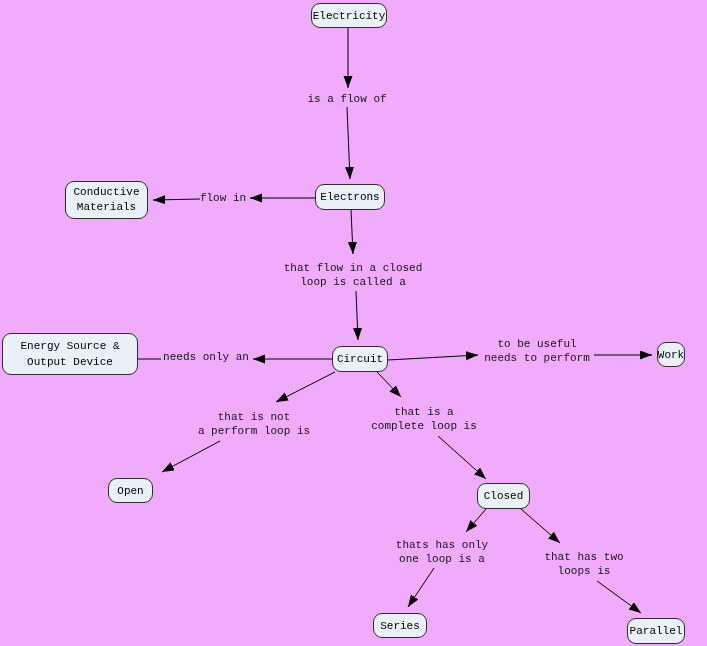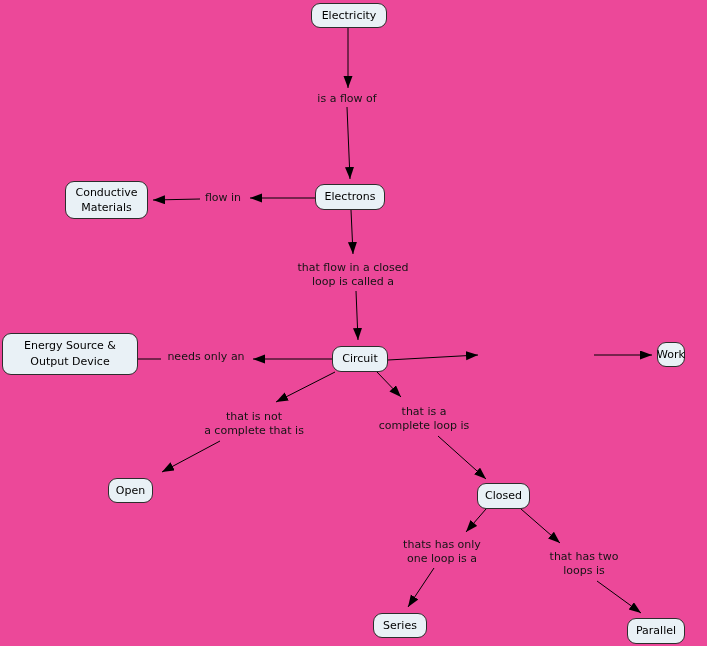--- a/index.html
+++ b/index.html
@@ -5,22 +5,23 @@
   html, body {
     margin: 0;
     padding: 0;
     background: #ffffff;
     font-family: "DejaVu Sans", "Liberation Sans", sans-serif;
   }
   .canvas {
     position: relative;
     width: 707px;
     height: 646px;
-    background: #ec4899;
+    background: #f0abfc;
     overflow: hidden;
+    font-family: Liberation Mono, monospace;
   }
   .edges {
     position: absolute;
     left: 0;
     top: 0;
     pointer-events: none;
   }
   .node {
     position: absolute;
     box-sizing: border-box;
@@ -133,24 +134,28 @@
 
   <div class="lbl" style="left:353px; top:275px;">
     <span>that flow in a closed</span>
     <span>loop is called a</span>
   </div>
 
   <div class="lbl" style="left:206px; top:357px;">
     <span>needs only an</span>
   </div>
 
+  <div class="lbl" style="left:537px; top:351px;">
+    <span>to be useful</span>
+    <span>needs to perform</span>
+  </div>
 
   <div class="lbl" style="left:254px; top:424px;">
     <span>that is not</span>
-    <span>a complete that is</span>
+    <span>a perform loop is</span>
   </div>
 
   <div class="lbl" style="left:424px; top:419px;">
     <span>that is a</span>
     <span>complete loop is</span>
   </div>
 
   <div class="lbl" style="left:584px; top:564px;">
     <span>that has two</span>
     <span>loops is</span>

